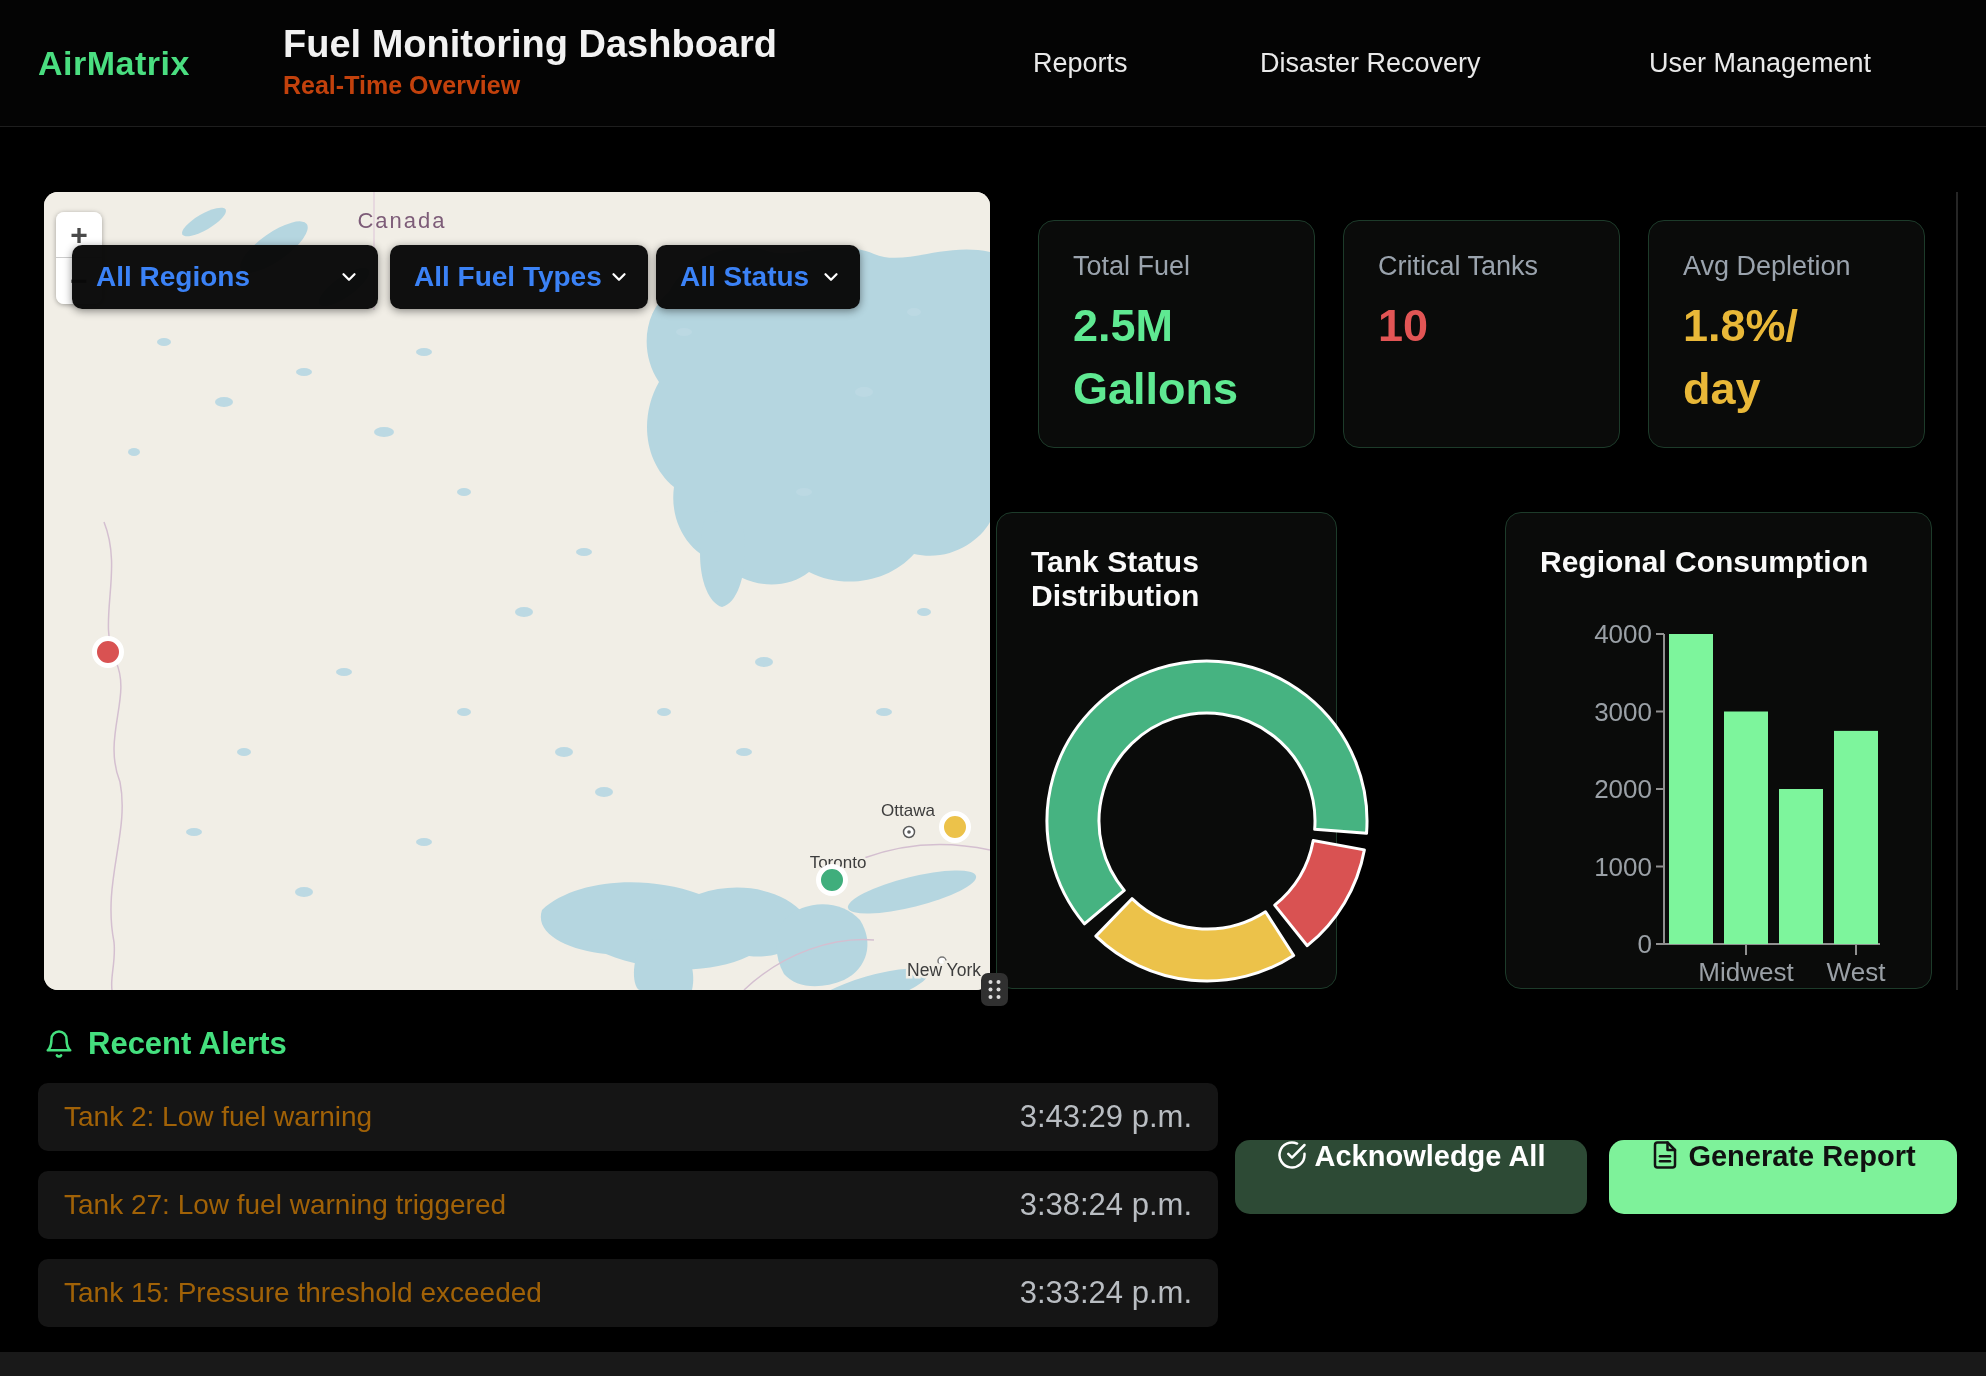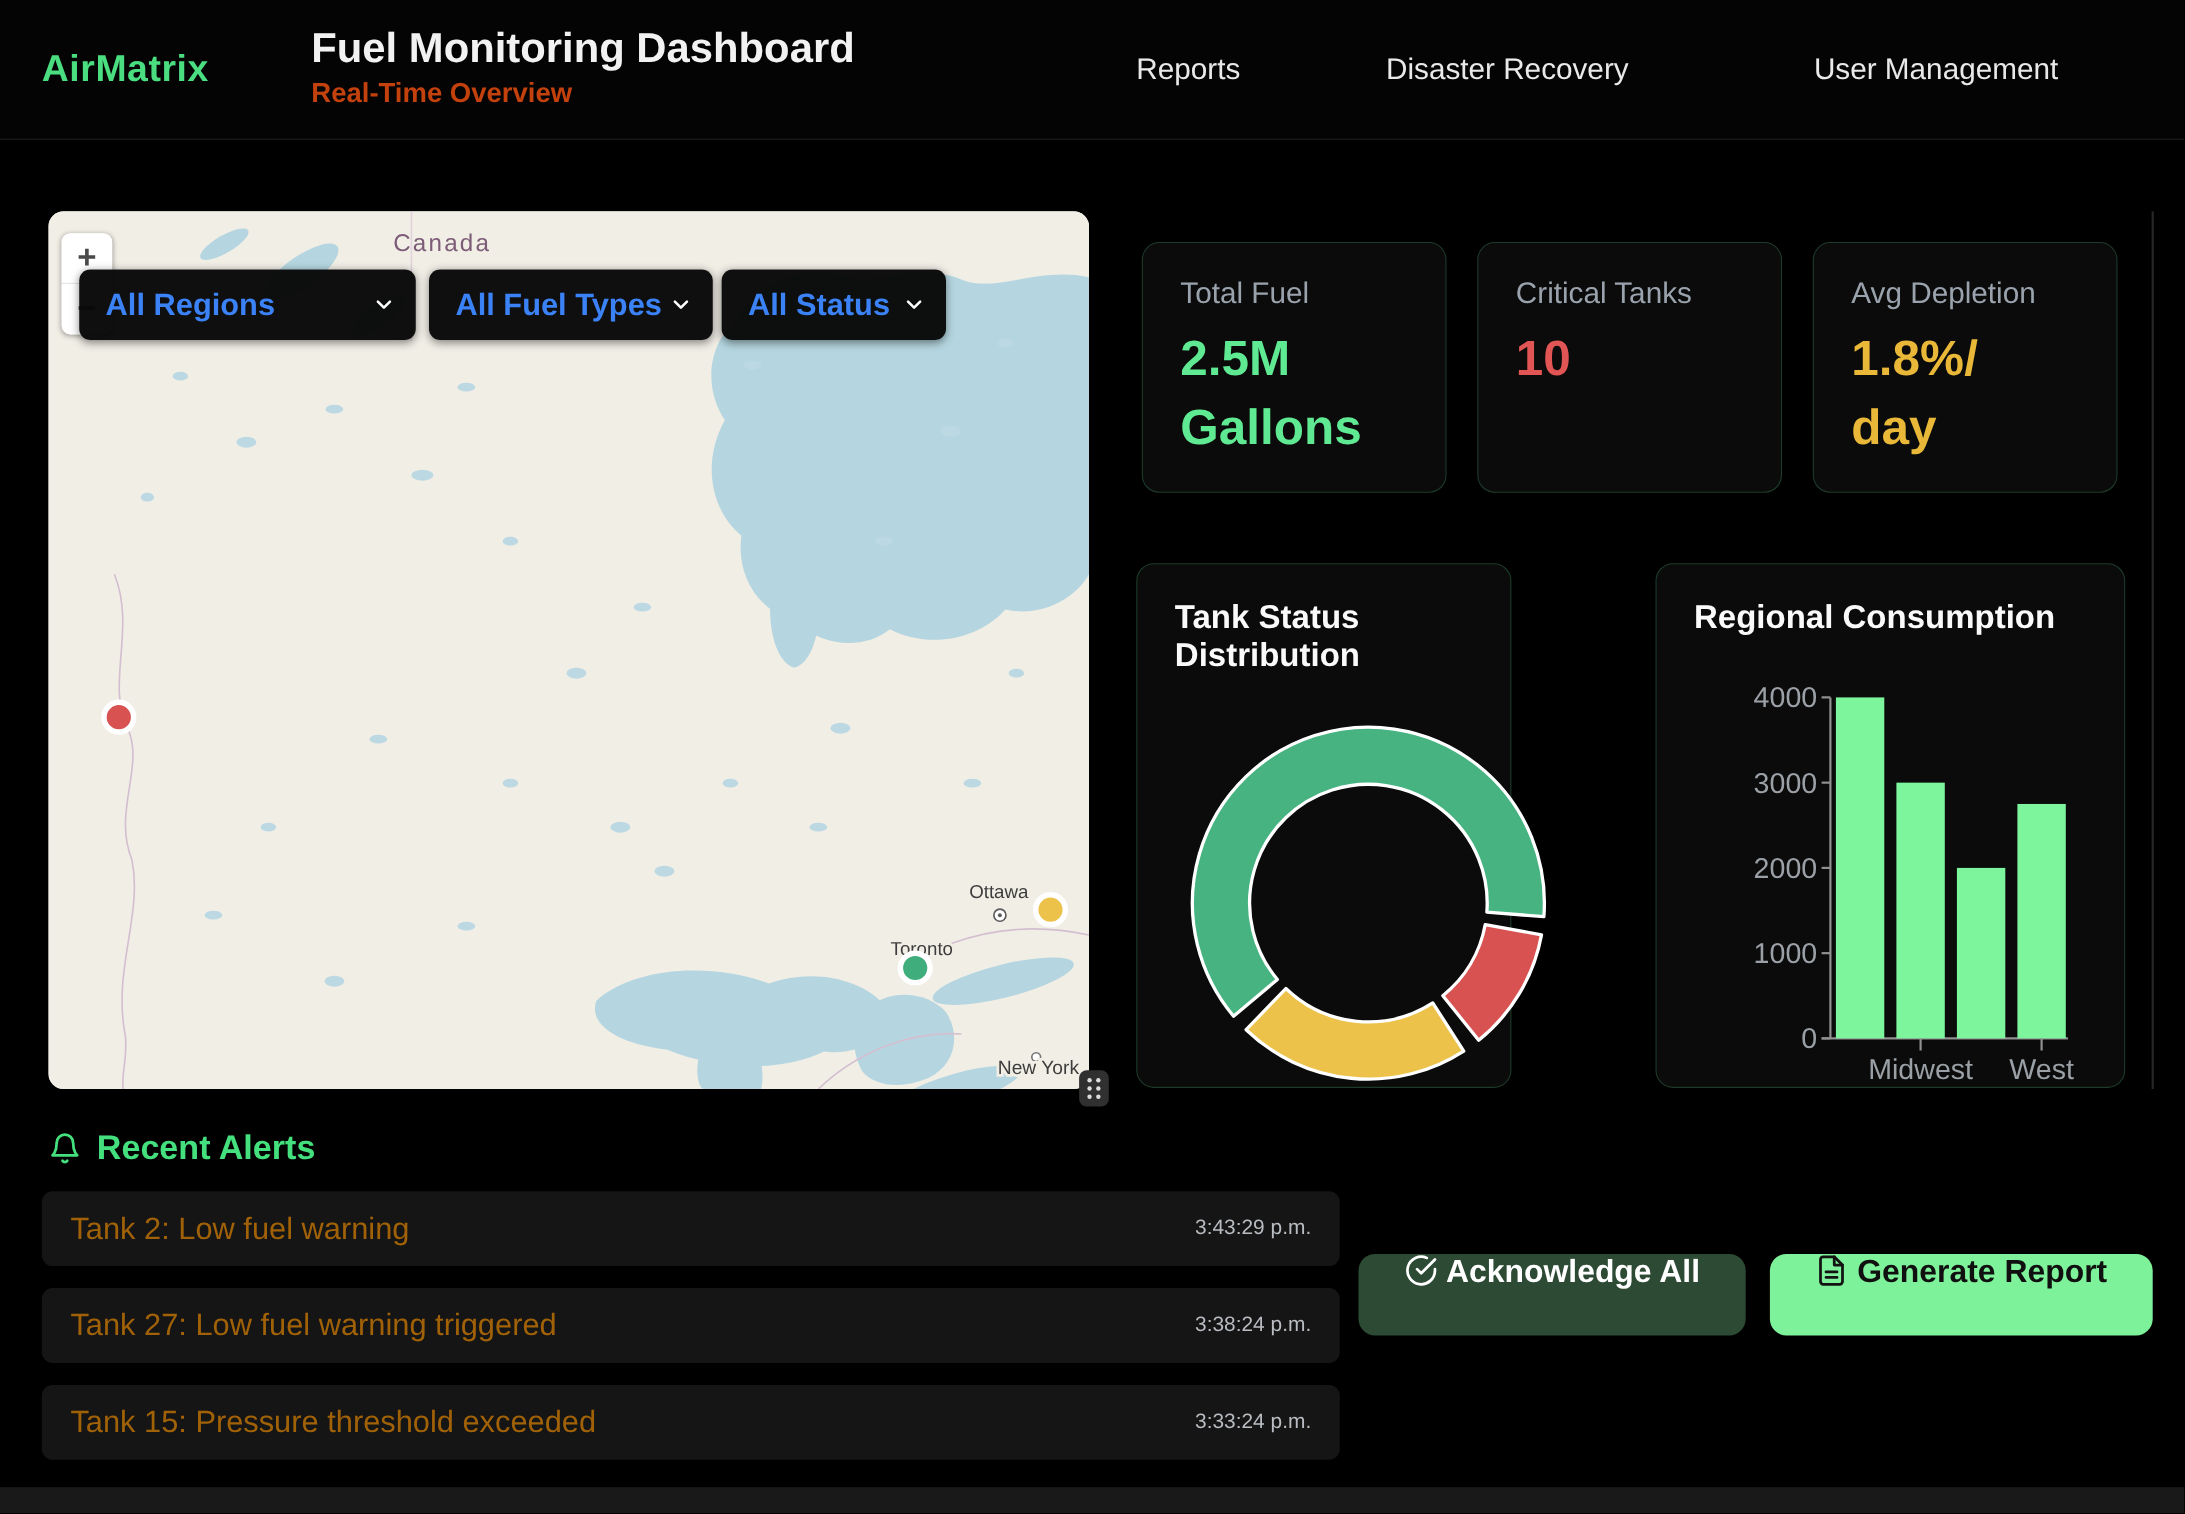--- a/index.html
+++ b/index.html
@@ -46,35 +46,35 @@
   
   .stat { position:absolute; top:220px; width:277px; height:228px; background:#0a0b0a;
           border:1.5px solid #1d3b2a; border-radius:16px; padding:30px 34px; }
   .stat-1 { left:1038px; } .stat-2 { left:1343px; } .stat-3 { left:1648px; }
   .stat-label { font-size:27px; color:#9aa3ad; }
   .stat-val { font-size:45px; font-weight:800; line-height:63px; margin-top:12px; }
 
   
   .chart-card { position:absolute; top:512px; height:477px; background:#0a0b0a;
                 border:1.5px solid #1d3b2a; border-radius:16px; }
-  .donut-card { left:1033px; width:341px; }
+  .donut-card { left:996px; width:341px; }
   .bar-card   { left:1505px; width:427px; }
   .chart-title { position:absolute; left:34px; top:32px; font-size:30px; font-weight:700; color:#fafafa; }
   .chart-svg { position:absolute; inset:0; }
   .chart-svg text { font-family:"Liberation Sans","DejaVu Sans",sans-serif; }
 
   
   .alerts-h { position:absolute; left:44px; top:1022px; height:44px; display:flex;
               align-items:center; gap:14px; }
   .alerts-h span { font-size:31px; font-weight:700; color:#44e07e; }
   .alert-row { position:absolute; left:38px; width:1180px; height:68px; background:#151515;
                border-radius:10px; display:flex; align-items:center; justify-content:space-between;
                padding:0 26px; }
   .alert-row .a-text { font-size:28px; color:#a16207; }
-  .alert-row .a-time { font-size:19px; color:#b9bdc2; }
+  .alert-row .a-time { font-size:31px; color:#b9bdc2; }
   .ar-1 { top:1083px; } .ar-2 { top:1171px; } .ar-3 { top:1259px; }
 
   
   .btn { position:absolute; top:1140px; height:74px; border:none; border-radius:15px;
          display:flex; align-items:flex-start; justify-content:center; gap:8px;
          font-family:inherit; font-size:29px; font-weight:700; cursor:pointer; }
   .btn-ack { left:1235px; width:352px; background:#2d4a35; color:#fff; }
   .btn-gen { left:1609px; width:348px; background:#7ef29a; color:#101010; }
 
   .bottom-bar { position:absolute; left:0; top:1352px; width:100%; height:24px; background:#191919; }

